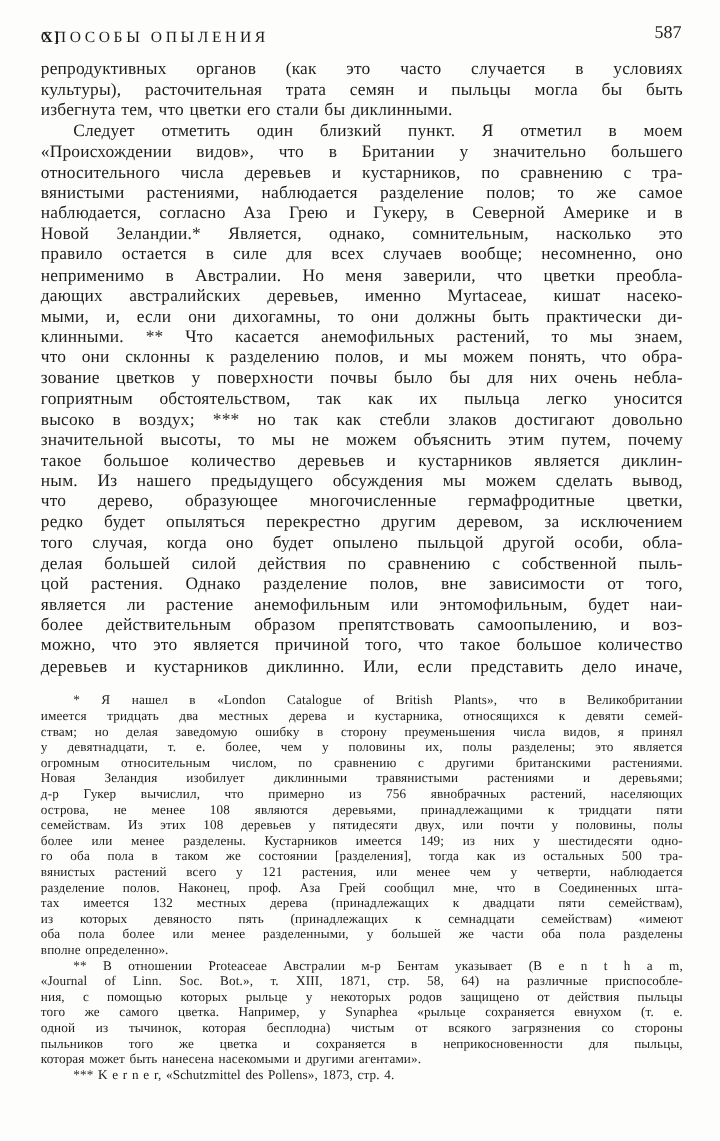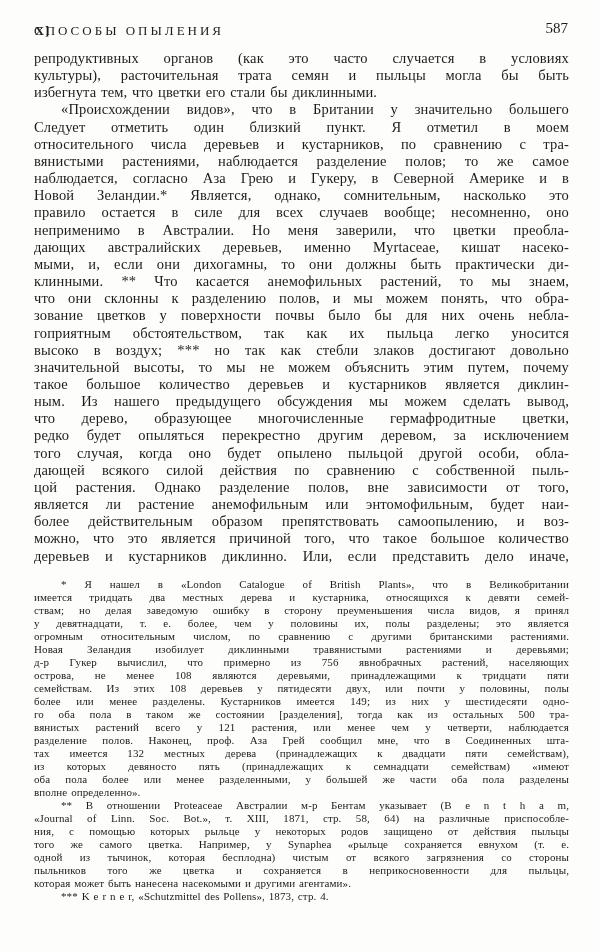--- a/index.html
+++ b/index.html
@@ -79,42 +79,42 @@
     <span class="h-page">587</span>
   </div>
 
   <div class="main">
     <div class="para">
         <div class="line">репродуктивных органов (как это часто случается в условиях</div>
         <div class="line">культуры), расточительная трата семян и пыльцы могла бы быть</div>
         <div class="line">избегнута тем, что цветки его стали бы диклинными.</div>
       </div>
     <div class="para indent jl">
+        <div class="line">Следует отметить один близкий пункт. Я отметил в моем</div>
         <div class="line">«Происхождении видов», что в Британии у значительно большего</div>
-        <div class="line">Следует отметить один близкий пункт. Я отметил в моем</div>
         <div class="line">относительного числа деревьев и кустарников, по сравнению с тра-</div>
         <div class="line">вянистыми растениями, наблюдается разделение полов; то же самое</div>
         <div class="line">наблюдается, согласно Аза Грею и Гукеру, в Северной Америке и в</div>
         <div class="line">Новой Зеландии.* Является, однако, сомнительным, насколько это</div>
         <div class="line">правило остается в силе для всех случаев вообще; несомненно, оно</div>
         <div class="line">неприменимо в Австралии. Но меня заверили, что цветки преобла-</div>
         <div class="line">дающих австралийских деревьев, именно Myrtaceae, кишат насеко-</div>
         <div class="line">мыми, и, если они дихогамны, то они должны быть практически ди-</div>
         <div class="line">клинными. ** Что касается анемофильных растений, то мы знаем,</div>
         <div class="line">что они склонны к разделению полов, и мы можем понять, что обра-</div>
         <div class="line">зование цветков у поверхности почвы было бы для них очень небла-</div>
         <div class="line">гоприятным обстоятельством, так как их пыльца легко уносится</div>
         <div class="line">высоко в воздух; *** но так как стебли злаков достигают довольно</div>
         <div class="line">значительной высоты, то мы не можем объяснить этим путем, почему</div>
         <div class="line">такое большое количество деревьев и кустарников является диклин-</div>
         <div class="line">ным. Из нашего предыдущего обсуждения мы можем сделать вывод,</div>
         <div class="line">что дерево, образующее многочисленные гермафродитные цветки,</div>
         <div class="line">редко будет опыляться перекрестно другим деревом, за исключением</div>
         <div class="line">того случая, когда оно будет опылено пыльцой другой особи, обла-</div>
-        <div class="line">дающей всякого силой действия по сравнению с собственной пыль-</div>
+        <div class="line">делая большей силой действия по сравнению с собственной пыль-</div>
         <div class="line">цой растения. Однако разделение полов, вне зависимости от того,</div>
         <div class="line">является ли растение анемофильным или энтомофильным, будет наи-</div>
         <div class="line">более действительным образом препятствовать самоопылению, и воз-</div>
         <div class="line">можно, что это является причиной того, что такое большое количество</div>
         <div class="line">деревьев и кустарников диклинно. Или, если представить дело иначе,</div>
       </div>
   </div>
 
   <div class="footnotes">
     <div class="para fn indent">

